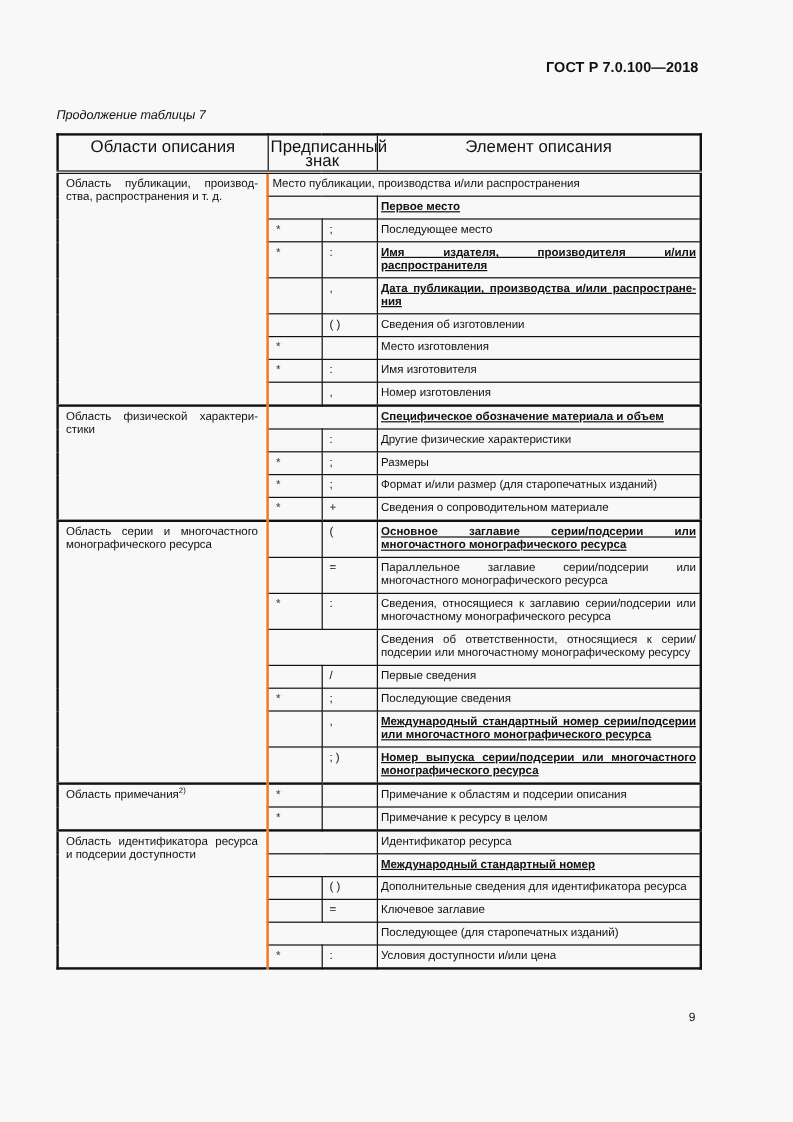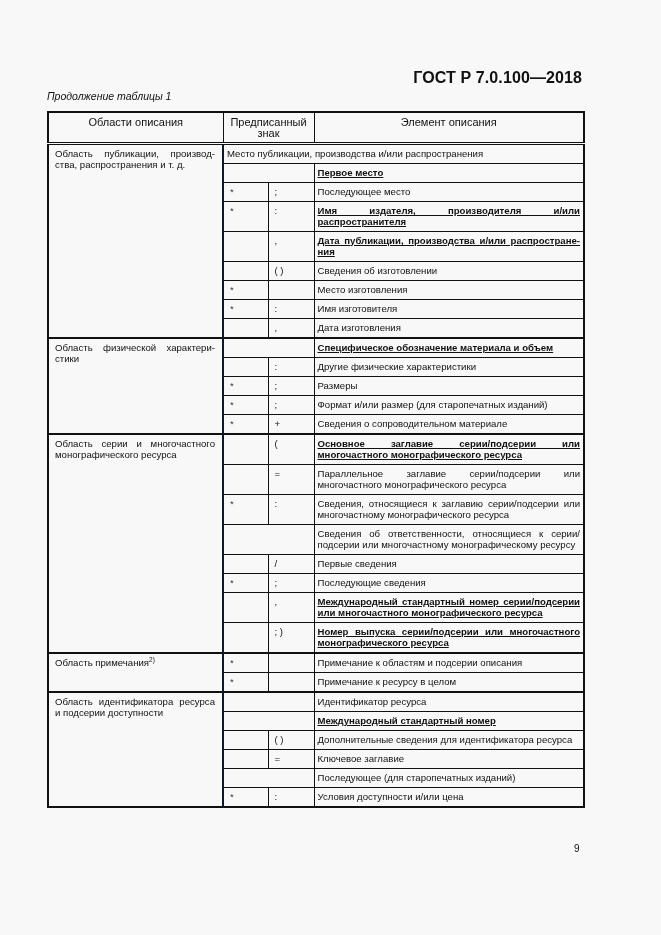--- a/index.html
+++ b/index.html
@@ -1,62 +1,62 @@
 <!DOCTYPE html>
 <html><head>
   <meta charset="utf-8">
   <style>
     html, body { margin: 0; padding: 0; }
     body {
       width: 661px; height: 935px; background: #f8f8f8; position: relative; overflow: hidden;
       font-family: "Liberation Sans", sans-serif; color: #111;
     }
     .doc-code {
-      position: absolute; right: 79px; top: 69px; font-size: 16px; font-weight: bold; letter-spacing: 0.1px;
+      position: absolute; right: 79px; top: 49px; font-size: 12px; font-weight: bold; letter-spacing: 0.1px;
     }
     .caption {
       position: absolute; left: 47px; top: 90px; font-size: 10.5px; font-style: italic;
     }
     .page-number {
       position: absolute; left: 574px; top: 843px; font-size: 10px;
     }
     table.gost {
       position: absolute; left: 47px; top: 111px; width: 536px;
       border-collapse: collapse; table-layout: fixed;
       font-size: 9.6px; line-height: 11px;
     }
     table.gost td, table.gost th {
       border: 1px solid #111; padding: 3px 4px 4px 4px; vertical-align: top; text-align: left;
     }
     table.gost { border: 2.5px solid #111; }
     table.gost thead th {
-      font-weight: normal; font-size: 11px; text-align: center; height: 11px; padding: 4px 2px 3px 2px;
+      font-weight: normal; font-size: 14px; text-align: center; height: 11px; padding: 4px 2px 3px 2px;
       border-bottom: 3px double #111;
     }
     table.gost td.area {
-      border-right: 2px solid #0f172a; text-align: justify; text-align-last: left; padding-left: 6px; padding-right: 7px;
+      border-right: 2px solid #f97316; text-align: justify; text-align-last: left; padding-left: 6px; padding-right: 7px;
     }
     table.gost td.sign1 { color: #333; padding-left: 6px; }
     table.gost td.sign2 { padding-left: 6px; }
     table.gost td.sign2, table.gost td.sign1 { border-right: 1.5px solid #111; }
     table.gost td.elem { text-align: justify; text-align-last: left; padding-left: 3px; padding-right: 3px; }
     tr.group-start td { border-top: 2px solid #111; }
     .b { font-weight: bold; text-decoration: underline; }
     .i { }
     sup.fn { font-size: 6.5px; vertical-align: 4px; line-height: 0; }
     col.c1 { width: 175px; }
     col.c2 { width: 45px; }
     col.c3 { width: 46px; }
     col.c4 { width: 270px; }
   </style>
 </head>
 <body>
 
 <div class="doc-code">ГОСТ Р 7.0.100—2018</div>
-<div class="caption">Продолжение таблицы 1</div>
+<div class="caption">Продолжение таблицы 7</div>
 
 <table class="gost">
   <colgroup>
       <col class="c1">
       <col class="c2">
       <col class="c3">
       <col class="c4">
     </colgroup>
   <thead>
     <tr>
@@ -100,21 +100,21 @@
         <td class="elem i">Место изготовления</td>
       </tr>
       <tr>
         <td class="sign1">*</td>
         <td class="sign2">:</td>
         <td class="elem i">Имя изготовителя</td>
       </tr>
       <tr>
         <td class="sign1"></td>
         <td class="sign2">,</td>
-        <td class="elem i">Дата изготовления</td>
+        <td class="elem i">Номер изготовления</td>
       </tr>
       <tr class="group-start">
         <td class="area" rowspan="5"><span>Область физической характери-стики</span></td>
         <td colspan="2" class="sign2"></td>
         <td class="elem b">Специфическое обозначение материала и объем</td>
       </tr>
       <tr>
         <td class="sign1"></td>
         <td class="sign2">:</td>
         <td class="elem i">Другие физические характеристики</td>

